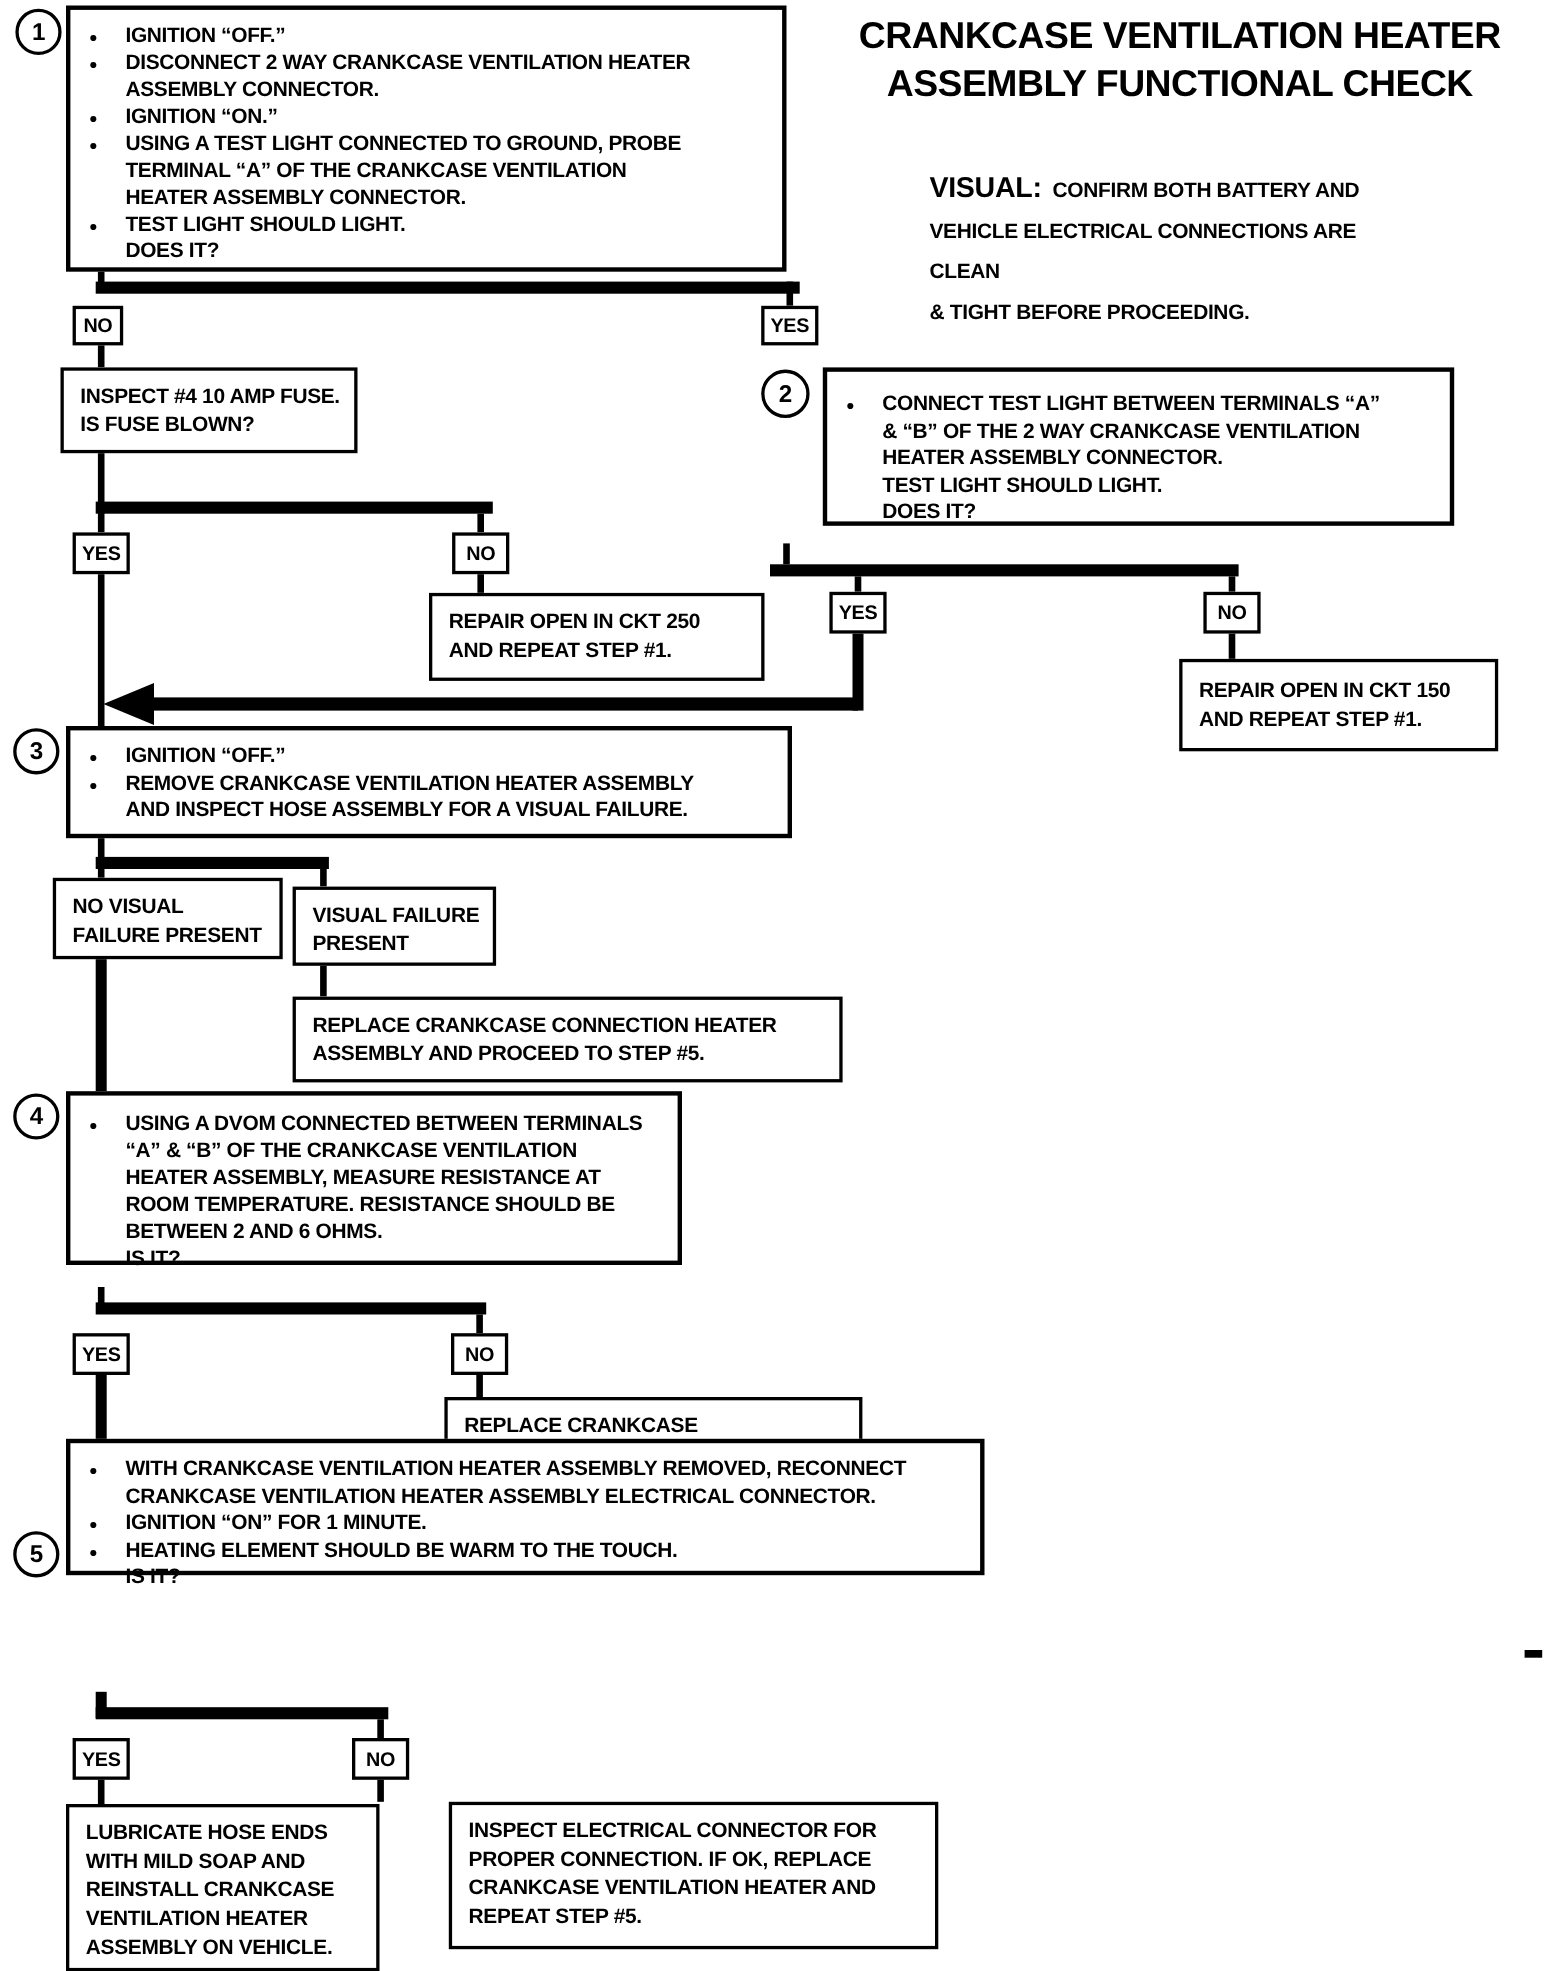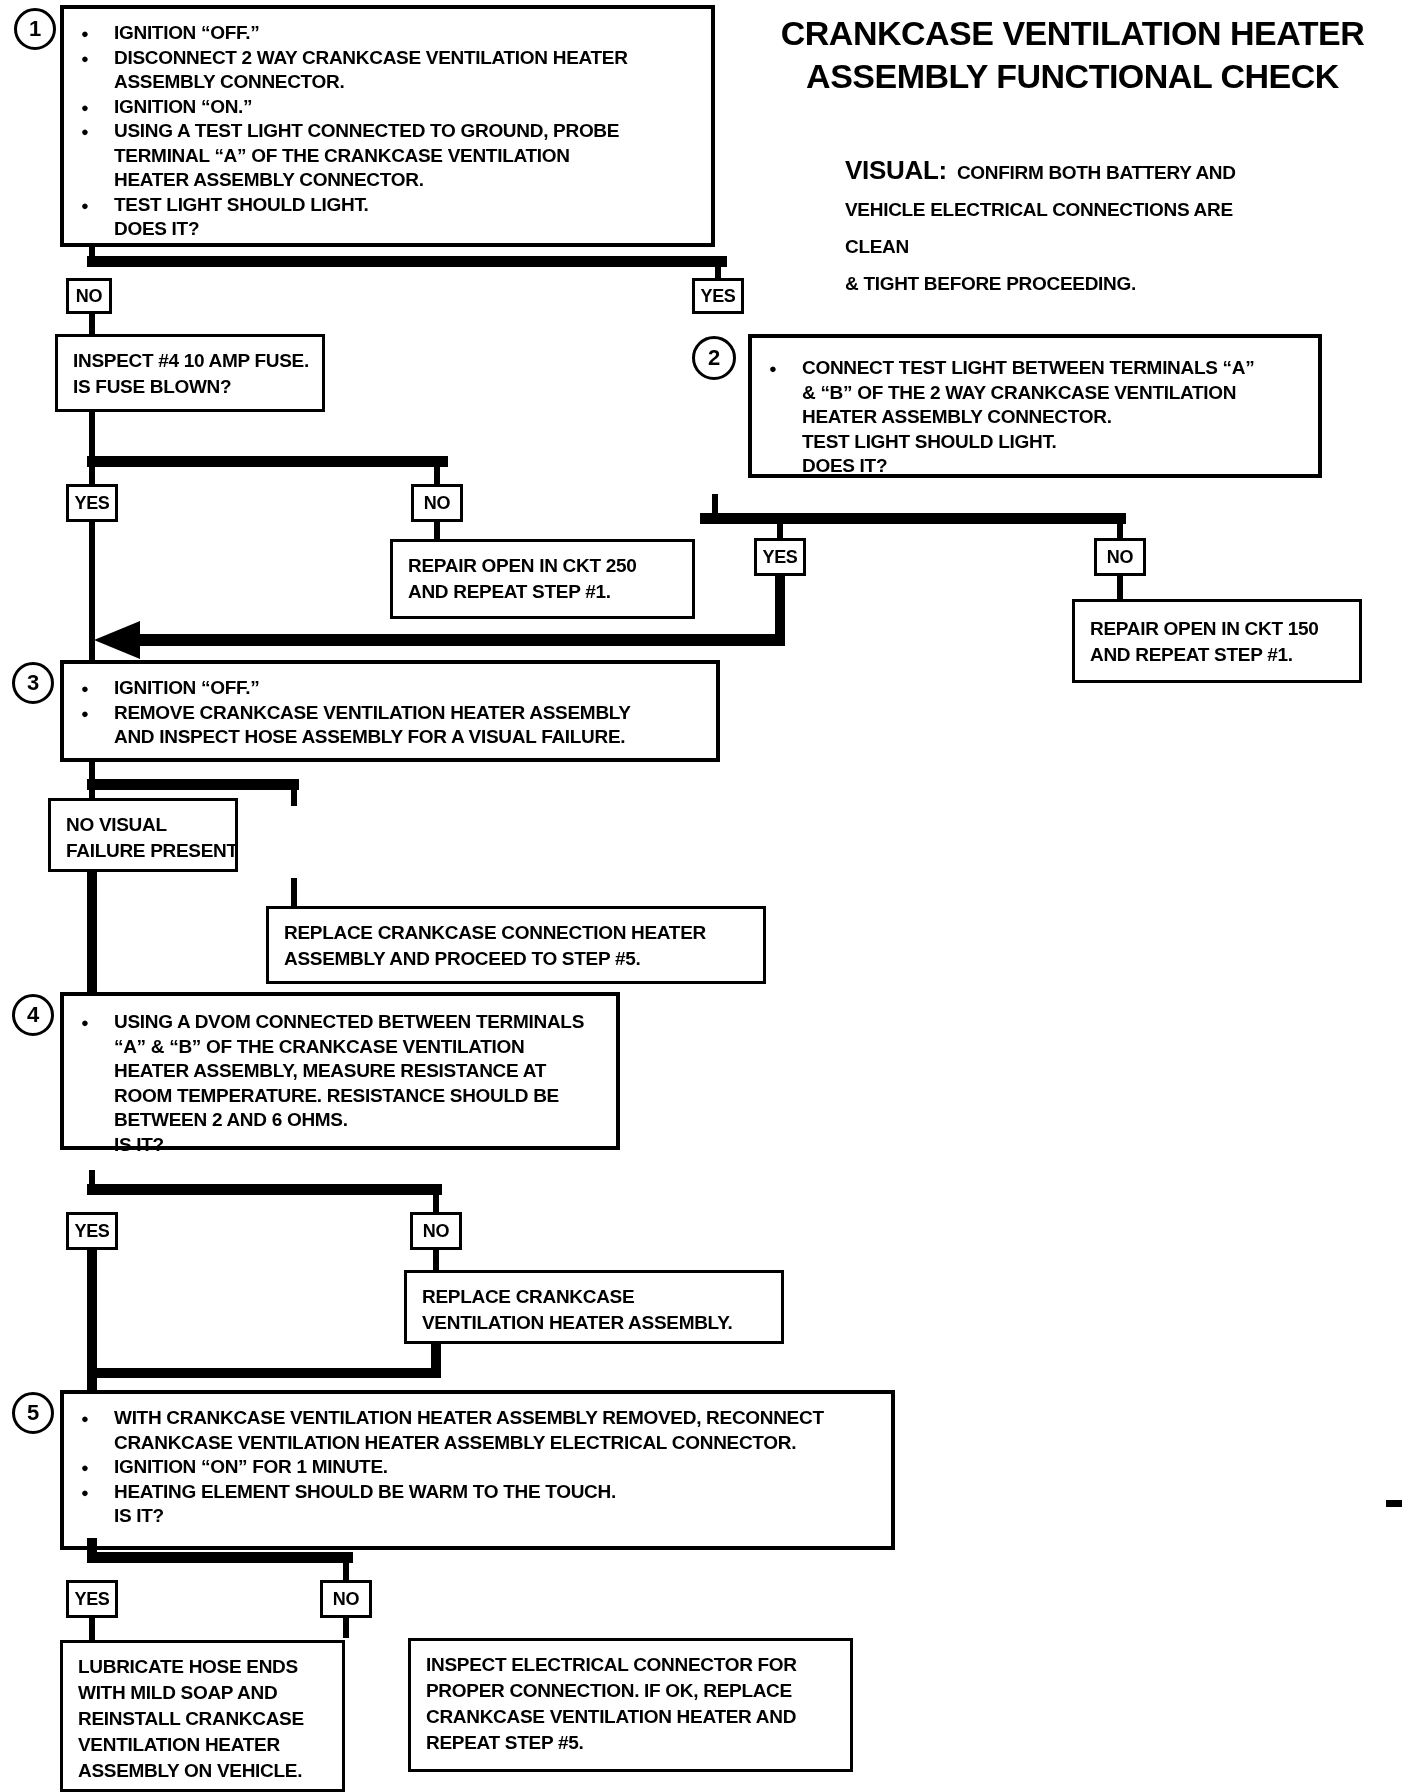--- a/index.html
+++ b/index.html
@@ -104,23 +104,27 @@
 
   <div class="circ" style="left:12px;top:662px;width:42px;height:42px;">3</div>
   <div class="box stepbox" style="left:60px;top:660px;width:660px;height:102px;">
     <div class="ln bl">IGNITION “OFF.”</div>
     <div class="ln bl">REMOVE CRANKCASE VENTILATION HEATER ASSEMBLY</div>
     <div class="ln">AND INSPECT HOSE ASSEMBLY FOR A VISUAL FAILURE.</div>
   </div>
   <div class="wire" style="left:89px;top:762px;width:6px;height:36px;"></div>
   <div class="wire" style="left:87px;top:779px;width:212px;height:11px;"></div>
   <div class="wire" style="left:291px;top:790px;width:6px;height:16px;"></div>
-  <div class="box obox" style="left:48px;top:798px;width:190px;height:74px;">
+  <div class="box obox" style="left:48px;top:798px;width:209px;height:74px;">
     <div class="ln">NO VISUAL</div>
     <div class="ln">FAILURE PRESENT</div>
+  </div>
+  <div class="box obox" style="left:266px;top:806px;width:185px;height:72px;">
+    <div class="ln">VISUAL FAILURE</div>
+    <div class="ln">PRESENT</div>
   </div>
   <div class="wire" style="left:291px;top:878px;width:6px;height:28px;"></div>
   <div class="box obox" style="left:266px;top:906px;width:500px;height:78px;">
     <div class="ln">REPLACE CRANKCASE CONNECTION HEATER</div>
     <div class="ln">ASSEMBLY AND PROCEED TO STEP #5.</div>
   </div>
   <div class="wire" style="left:87px;top:872px;width:10px;height:120px;"></div>
 
   <div class="circ" style="left:12px;top:994px;width:42px;height:42px;">4</div>
   <div class="box stepbox" style="left:60px;top:992px;width:560px;height:158px;padding-top:14px;">
@@ -139,21 +143,21 @@
   <div class="wire" style="left:433px;top:1250px;width:6px;height:20px;"></div>
   <div class="box obox" style="left:404px;top:1270px;width:380px;height:74px;">
     <div class="ln">REPLACE CRANKCASE</div>
     <div class="ln">VENTILATION HEATER ASSEMBLY.</div>
   </div>
   <div class="wire" style="left:431px;top:1344px;width:10px;height:34px;"></div>
   <div class="wire" style="left:87px;top:1368px;width:354px;height:10px;"></div>
   <div class="wire" style="left:87px;top:1250px;width:10px;height:140px;"></div>
 
   <div class="circ" style="left:12px;top:1392px;width:42px;height:42px;">5</div>
-  <div class="box stepbox" style="left:60px;top:1390px;width:835px;height:160px;">
+  <div class="box stepbox" style="left:60px;top:1308px;width:835px;height:124px;">
     <div class="ln bl">WITH CRANKCASE VENTILATION HEATER ASSEMBLY REMOVED, RECONNECT</div>
     <div class="ln">CRANKCASE VENTILATION HEATER ASSEMBLY ELECTRICAL CONNECTOR.</div>
     <div class="ln bl">IGNITION “ON” FOR 1 MINUTE.</div>
     <div class="ln bl">HEATING ELEMENT SHOULD BE WARM TO THE TOUCH.</div>
     <div class="ln">IS IT?</div>
   </div>
   <div class="wire" style="left:87px;top:1538px;width:10px;height:24px;"></div>
   <div class="wire" style="left:87px;top:1552px;width:266px;height:11px;"></div>
   <div class="wire" style="left:343px;top:1563px;width:6px;height:17px;"></div>
   <div class="lbl" style="left:66px;top:1580px;width:52px;height:38px;">YES</div>

